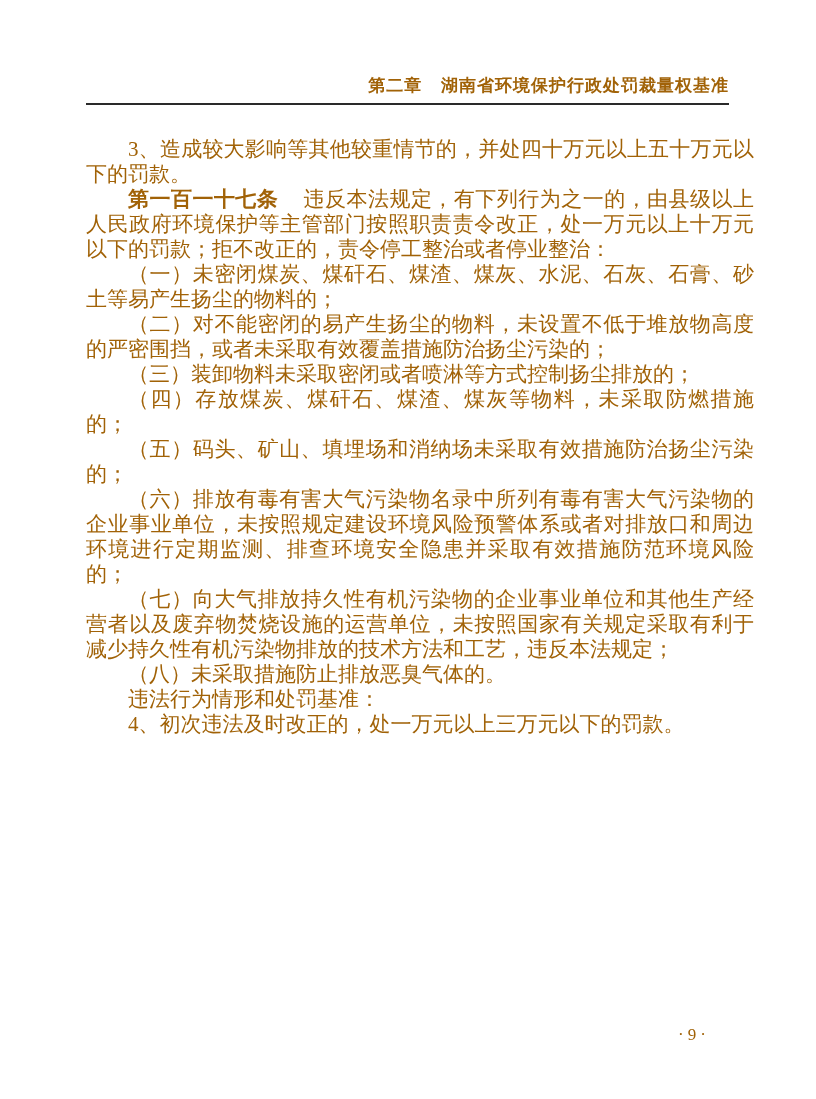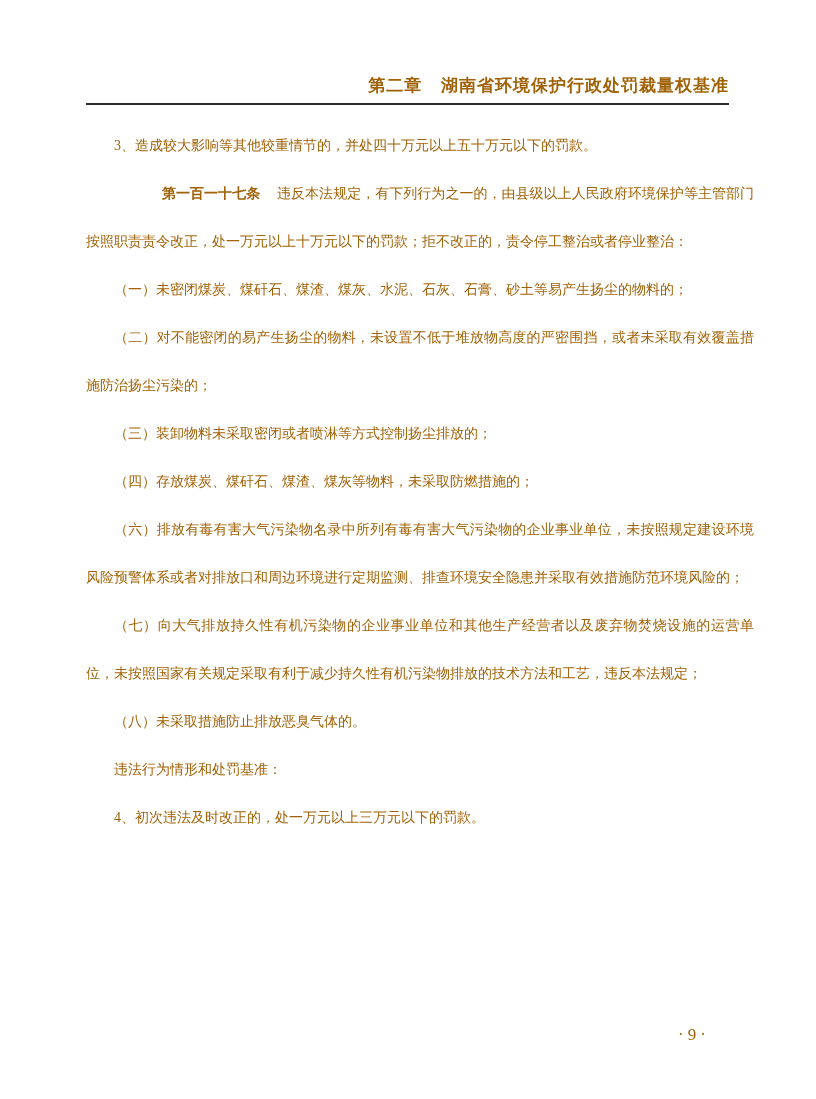--- a/index.html
+++ b/index.html
@@ -27,37 +27,36 @@
     letter-spacing: 1px;
     padding-bottom: 6px;
     border-bottom: 2px solid #2a2a2a;
     white-space: nowrap;
   }
   .page-header .chapter {
     margin-right: 1.1em;
   }
   .content {
     position: absolute;
-    top: 122px;
+    top: 137px;
     left: 86px;
     width: 668px;
-    font-size: 14px;
-    line-height: 48px;
+    font-size: 21px;
+    line-height: 25px;
   }
   .content p {
     margin: 0;
     padding: 0;
     text-indent: 2em;
     text-align: justify;
     text-align-last: left;
   }
   .article-lead {
     font-weight: bold;
     margin-right: 1.2em;
-    margin-left: 48px;
   }
   .page-number {
     position: absolute;
     top: 1025px;
     left: 678px;
     font-size: 17px;
     letter-spacing: 4px;
     white-space: nowrap;
   }
 </style>
@@ -70,20 +69,21 @@
     <span class="chapter">第二章</span><span>湖南省环境保护行政处罚裁量权基准</span>
   </div>
 
   <div class="content">
     <p>3、造成较大影响等其他较重情节的，并处四十万元以上五十万元以下的罚款。</p>
     <p><span class="article-lead">第一百一十七条</span><span>违反本法规定，有下列行为之一的，由县级以上人民政府环境保护等主管部门按照职责责令改正，处一万元以上十万元以下的罚款；拒不改正的，责令停工整治或者停业整治：</span></p>
     <p>（一）未密闭煤炭、煤矸石、煤渣、煤灰、水泥、石灰、石膏、砂土等易产生扬尘的物料的；</p>
     <p>（二）对不能密闭的易产生扬尘的物料，未设置不低于堆放物高度的严密围挡，或者未采取有效覆盖措施防治扬尘污染的；</p>
     <p>（三）装卸物料未采取密闭或者喷淋等方式控制扬尘排放的；</p>
     <p>（四）存放煤炭、煤矸石、煤渣、煤灰等物料，未采取防燃措施的；</p>
+    <p>（五）码头、矿山、填埋场和消纳场未采取有效措施防治扬尘污染的；</p>
     <p>（六）排放有毒有害大气污染物名录中所列有毒有害大气污染物的企业事业单位，未按照规定建设环境风险预警体系或者对排放口和周边环境进行定期监测、排查环境安全隐患并采取有效措施防范环境风险的；</p>
     <p>（七）向大气排放持久性有机污染物的企业事业单位和其他生产经营者以及废弃物焚烧设施的运营单位，未按照国家有关规定采取有利于减少持久性有机污染物排放的技术方法和工艺，违反本法规定；</p>
     <p>（八）未采取措施防止排放恶臭气体的。</p>
     <p>违法行为情形和处罚基准：</p>
     <p>4、初次违法及时改正的，处一万元以上三万元以下的罚款。</p>
   </div>
 
   <div class="page-number">·9·</div>
 
 </div>

